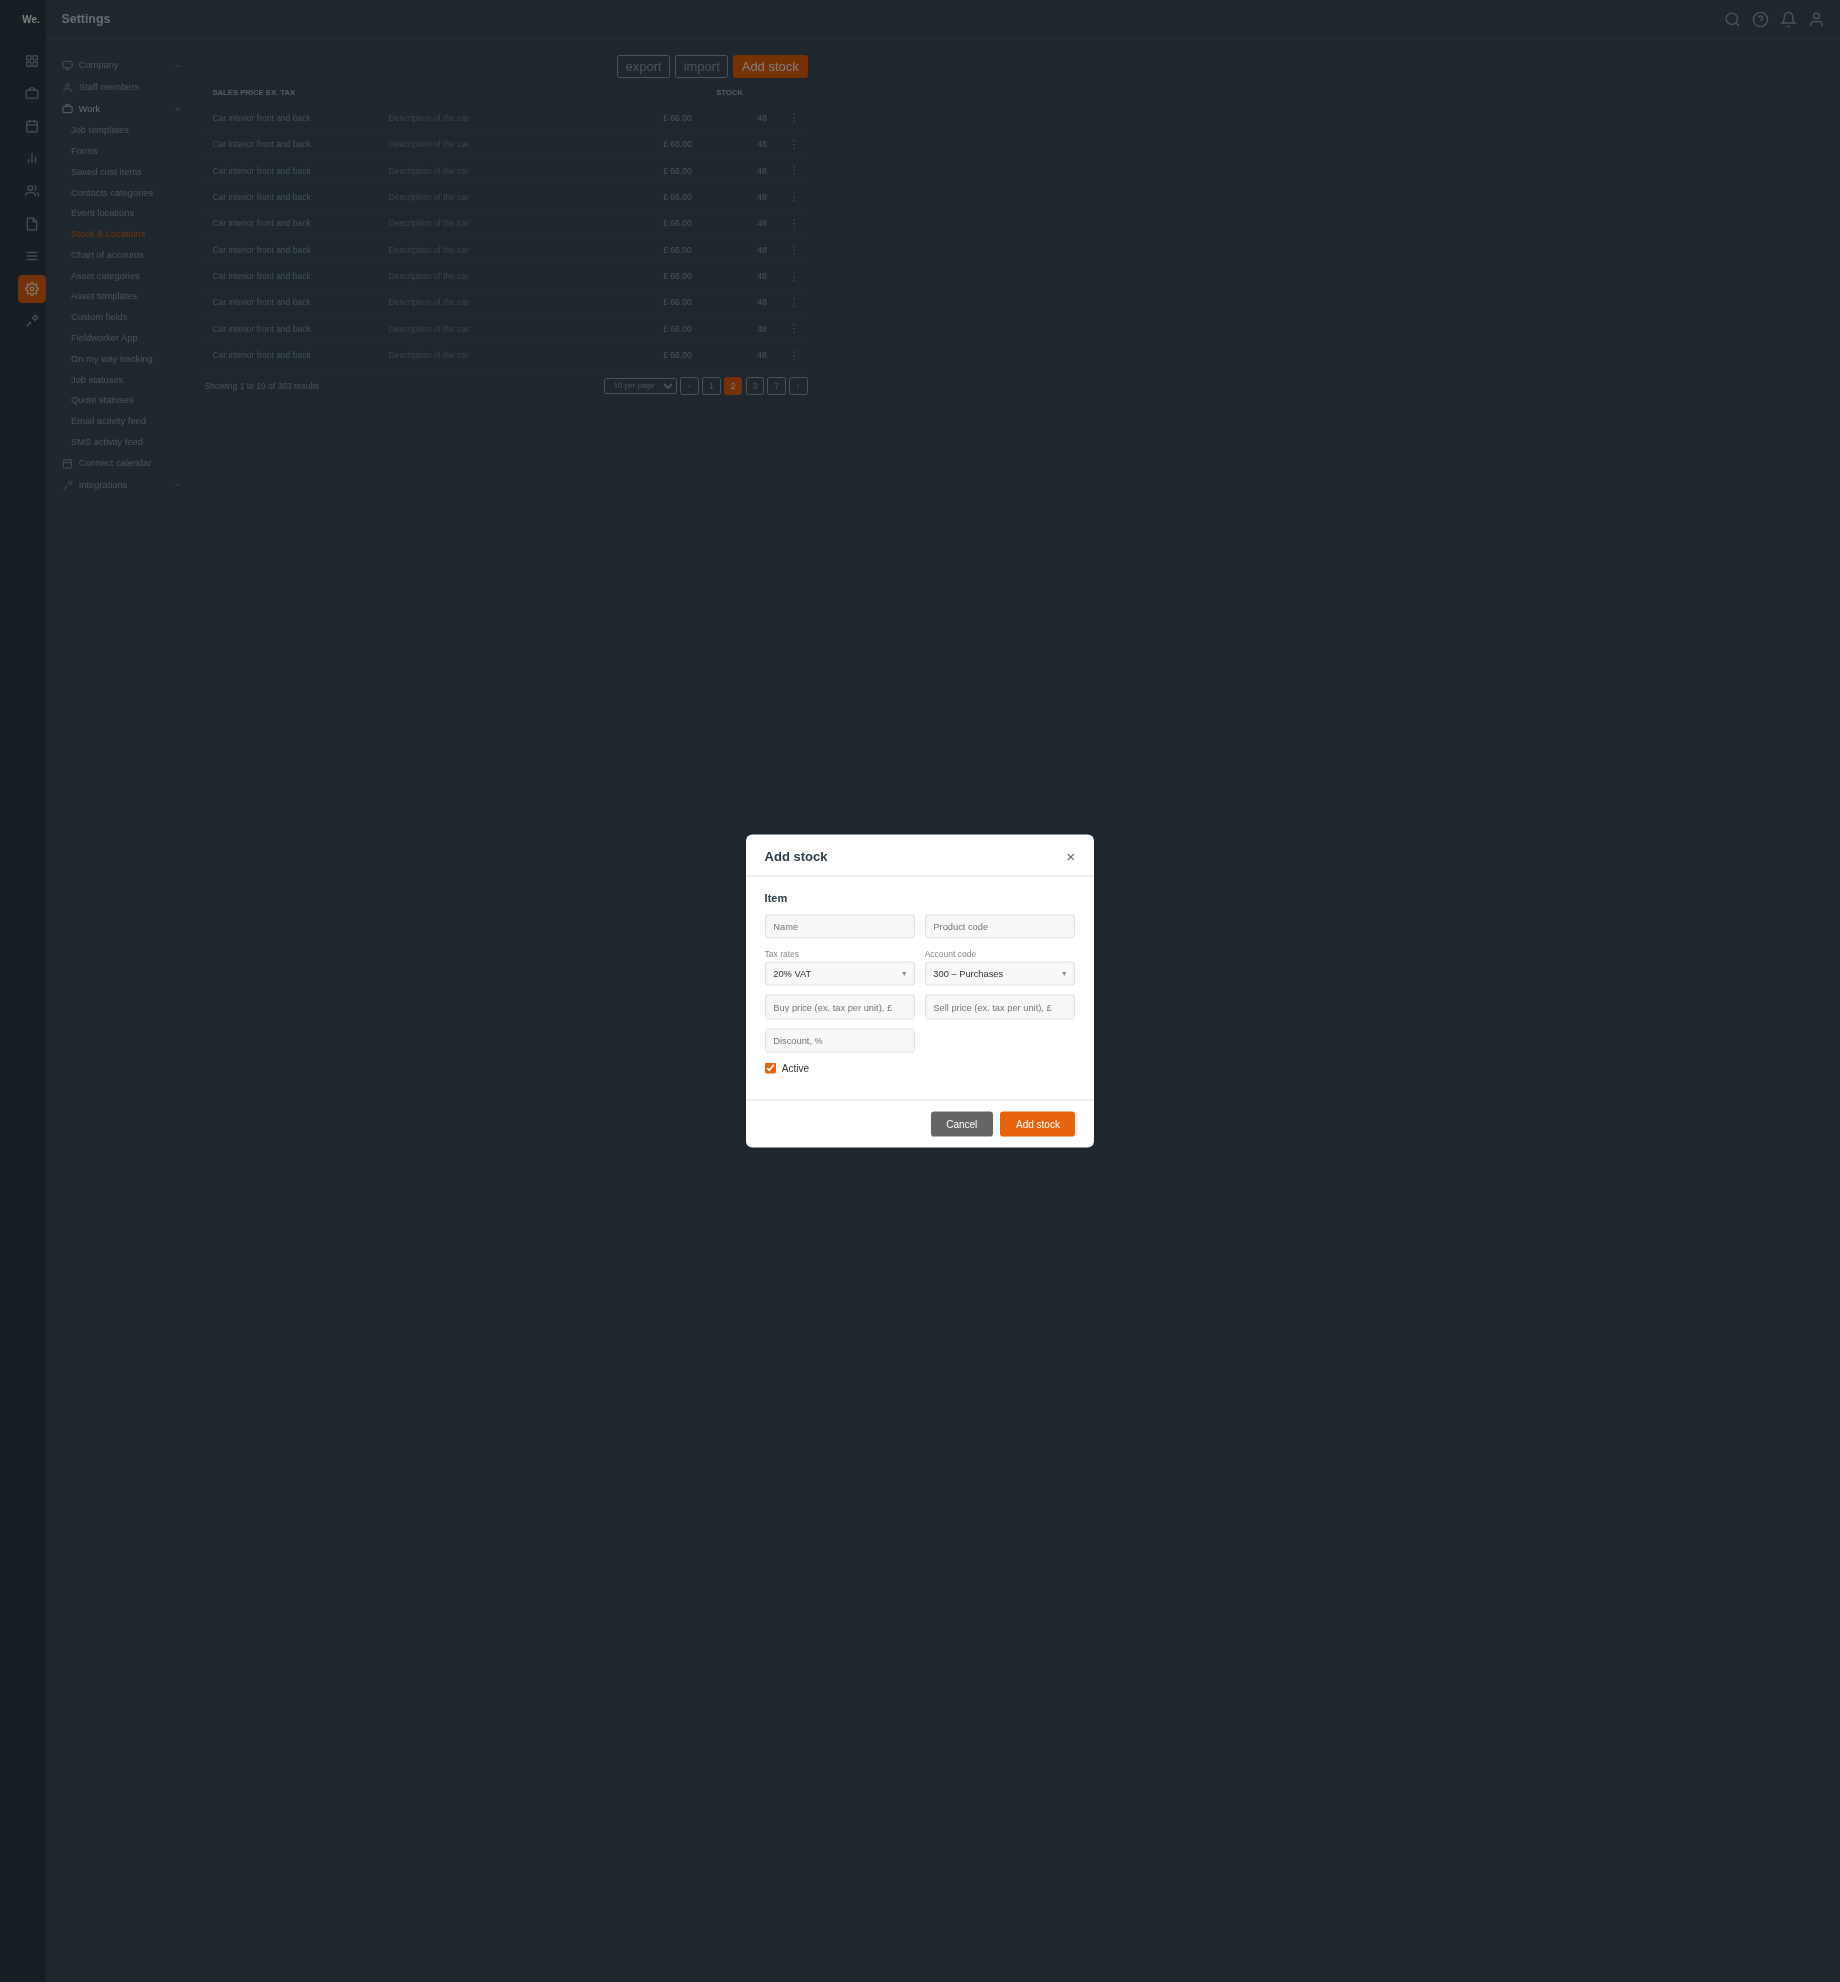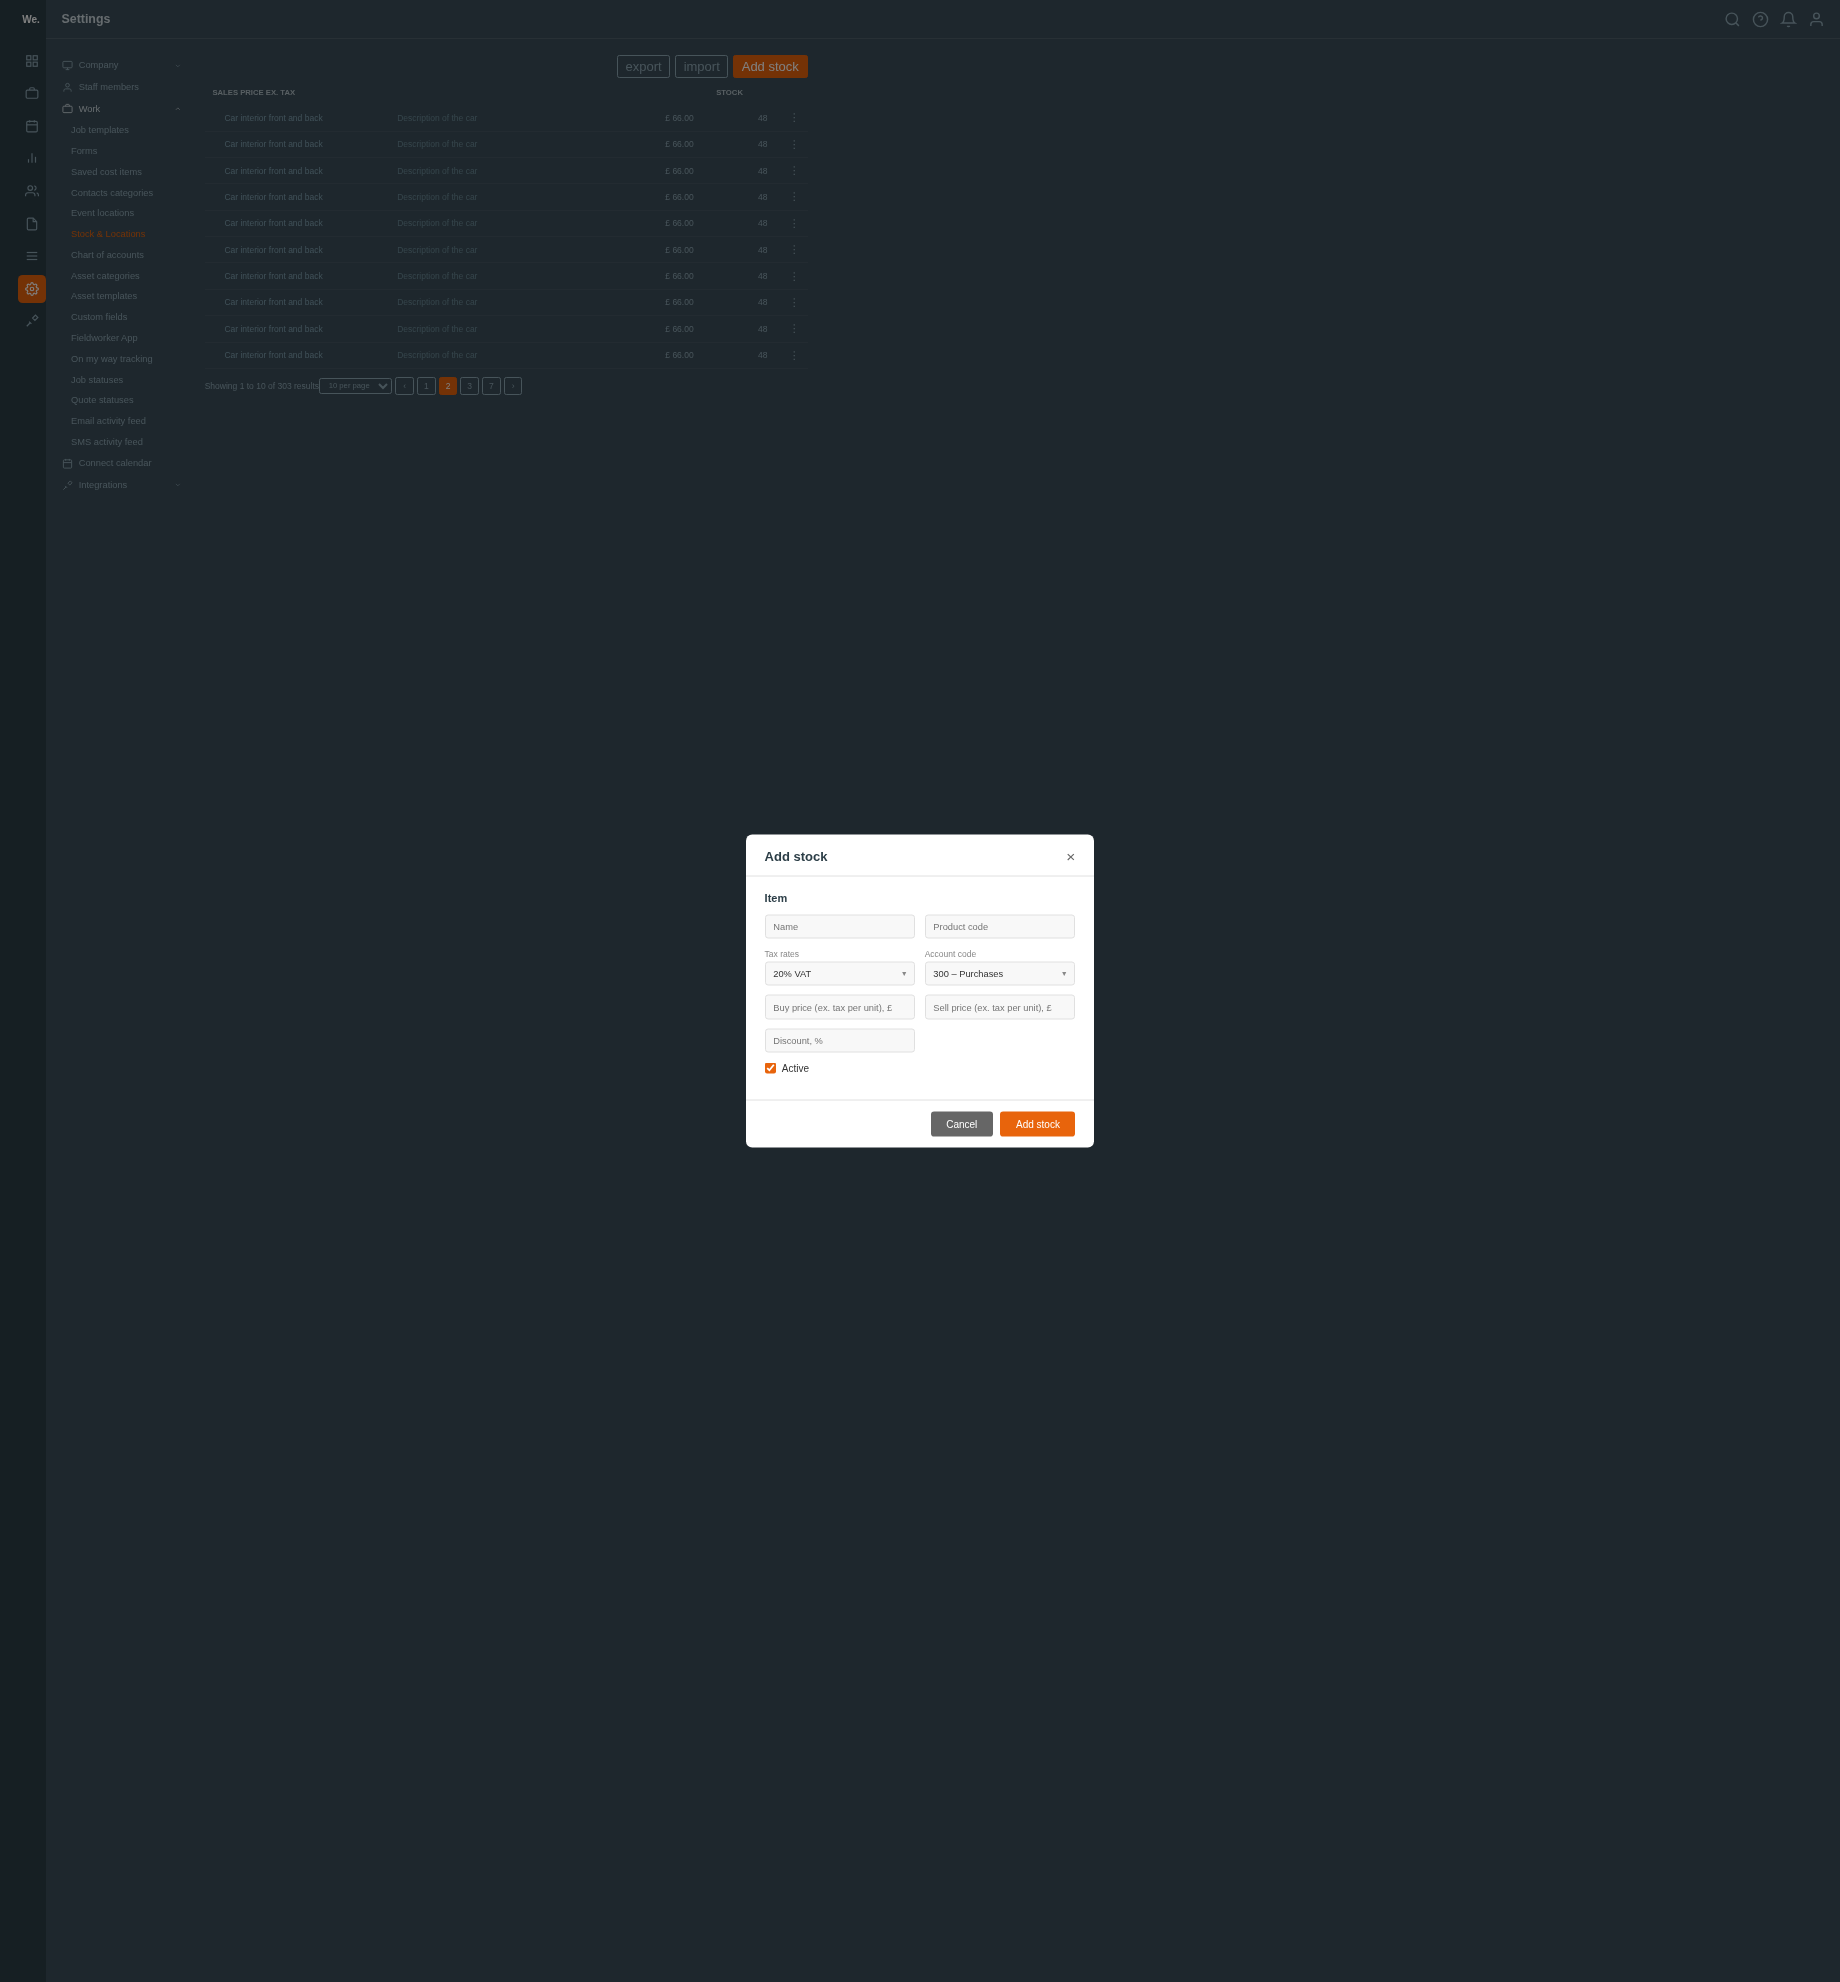--- a/index.html
+++ b/index.html
@@ -27,32 +27,32 @@
     }
     .nav-item.active { color: #e8640c; }
 
     
     .content-area {
       margin-left: 197px; padding: 15.5px 15.5px 15.5px 7.7px;
     }
     .table-row-bg {
       display: flex; padding: 6.2px 7.7px; color: #8fa8b5; font-size: 8.5px; align-items: center; gap: 7.7px; border-bottom: 0.8px solid rgba(255,255,255,0.05);
     }
-    .col-name { flex: 2; margin-left: 12px; }
+    .col-name { flex: 2; }
     .col-desc { flex: 2; }
     .col-price { flex: 1.5; text-align: right; }
     .col-stock { flex: 0.8; text-align: right; }
     .col-action { flex: 0.3; }
     .action-btn {
       background: transparent; border: 0.8px solid #8fa8b5; color: #8fa8b5; padding: 3.1px 7.7px; border-radius: 2.3px; font-size: 13px; cursor: pointer;
     }
     .action-btn.orange { background: #e8640c; border-color: #e8640c; color: white; }
 
     
-    .pagination { display: flex; align-items: center; justify-content: flex-start; margin-top: 7.7px; color: #8fa8b5; font-size: 8.5px; }
+    .pagination { display: flex; align-items: center; justify-content: space-between; margin-top: 7.7px; color: #8fa8b5; font-size: 8.5px; gap: 40px; }
     .page-btn { width: 18.6px; height: 18.6px; border-radius: 2.3px; border: 0.8px solid #8fa8b5; background: transparent; color: #8fa8b5; cursor: pointer; font-size: 8.5px; display: inline-flex; align-items: center; justify-content: center; }
     .page-btn.active { background: #e8640c; border-color: #e8640c; color: white; }
 
     
     .overlay {
       position: fixed; top: 0; left: 0; right: 0; bottom: 0; background: rgba(0,0,0,0.5); z-index: 100;
     }
 
     
     .modal {

